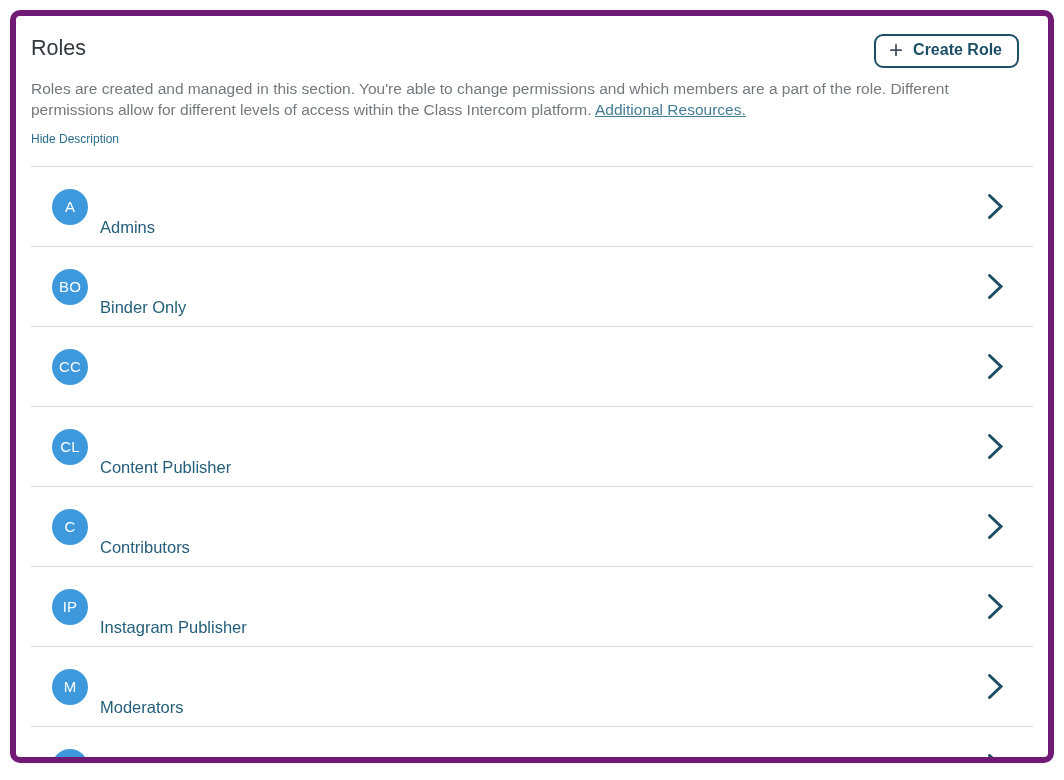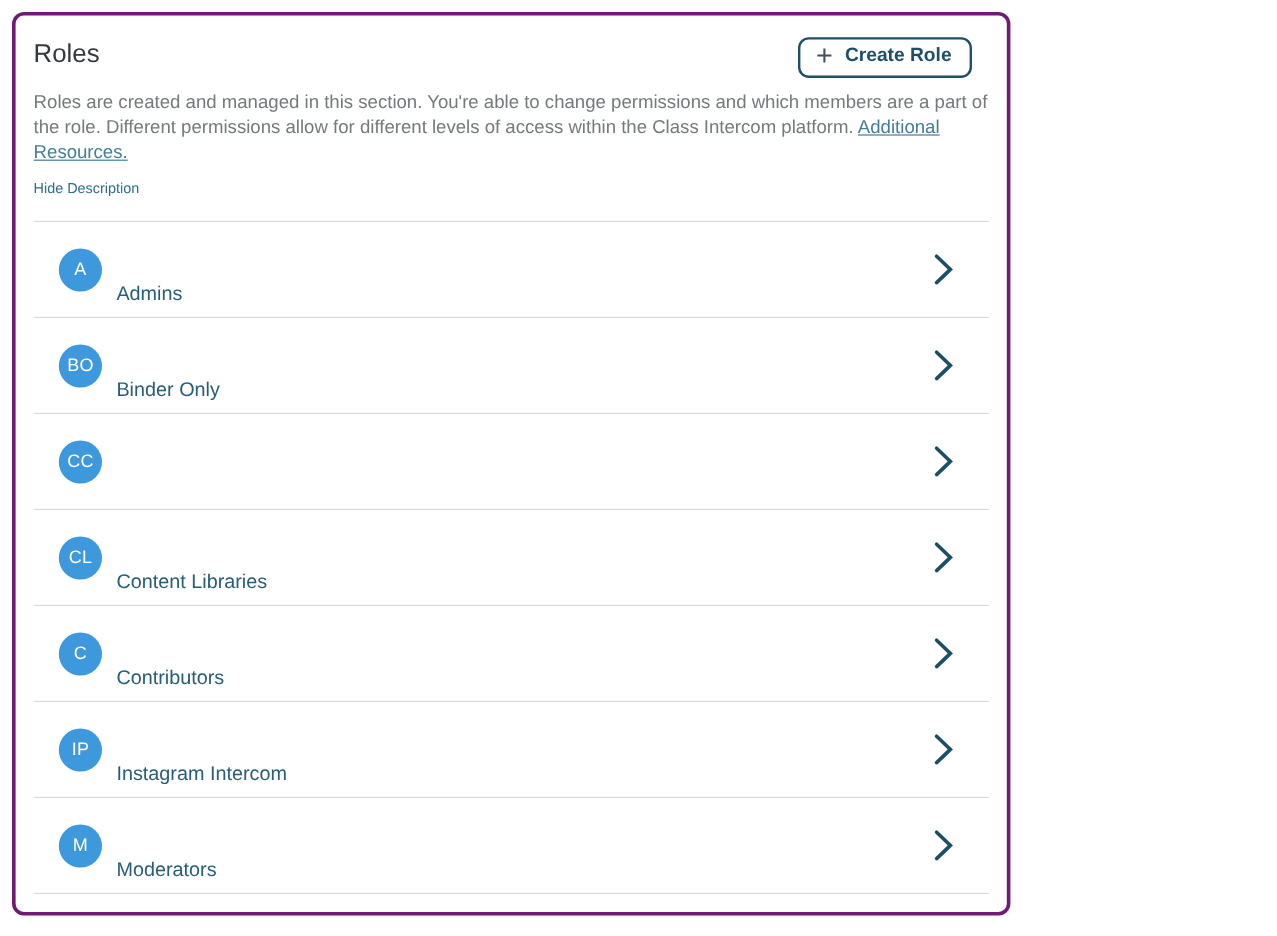--- a/index.html
+++ b/index.html
@@ -6,23 +6,23 @@
   html, body {
     margin: 0; padding: 0;
     width: 1064px; height: 780px;
     background: #ffffff;
     font-family: "Liberation Sans", sans-serif;
     overflow: hidden;
   }
   .card {
     position: absolute;
     left: 10px; top: 10px;
-    width: 832px; height: 753px;
+    width: 1044px; height: 753px;
     background: #ffffff;
-    border: 3px solid #701a75;
+    border: 6px solid #701a75;
     border-radius: 10px;
     box-shadow: 0 1px 3px rgba(0,0,0,0.05);
     overflow: hidden;
   }
   .card-head { padding: 19px 15px 0 15px; }
   .head-row {
     display: flex;
     justify-content: space-between;
     align-items: flex-start;
   }
@@ -156,41 +156,41 @@
       </span>
       <svg class="chevron" width="17" height="27" viewBox="0 0 17 27">
         <path d="M2.5 2.5 L14 13.5 L2.5 24.5" fill="none" stroke="#1d4e66" stroke-width="3" stroke-linecap="round" stroke-linejoin="miter"></path>
       </svg>
     </li>
 
     <li class="role-row">
       <span class="avatar">
         <span>CL</span>
       </span>
-      <span class="role-name">Content Libraries</span>
+      <span class="role-name">Content Publisher</span>
       <svg class="chevron" width="17" height="27" viewBox="0 0 17 27">
         <path d="M2.5 2.5 L14 13.5 L2.5 24.5" fill="none" stroke="#1d4e66" stroke-width="3" stroke-linecap="round" stroke-linejoin="miter"></path>
       </svg>
     </li>
 
     <li class="role-row">
       <span class="avatar">
         <span>C</span>
       </span>
       <span class="role-name">Contributors</span>
       <svg class="chevron" width="17" height="27" viewBox="0 0 17 27">
         <path d="M2.5 2.5 L14 13.5 L2.5 24.5" fill="none" stroke="#1d4e66" stroke-width="3" stroke-linecap="round" stroke-linejoin="miter"></path>
       </svg>
     </li>
 
     <li class="role-row">
       <span class="avatar">
         <span>IP</span>
       </span>
-      <span class="role-name">Instagram Intercom</span>
+      <span class="role-name">Instagram Publisher</span>
       <svg class="chevron" width="17" height="27" viewBox="0 0 17 27">
         <path d="M2.5 2.5 L14 13.5 L2.5 24.5" fill="none" stroke="#1d4e66" stroke-width="3" stroke-linecap="round" stroke-linejoin="miter"></path>
       </svg>
     </li>
 
     <li class="role-row">
       <span class="avatar">
         <span>M</span>
       </span>
       <span class="role-name">Moderators</span>

